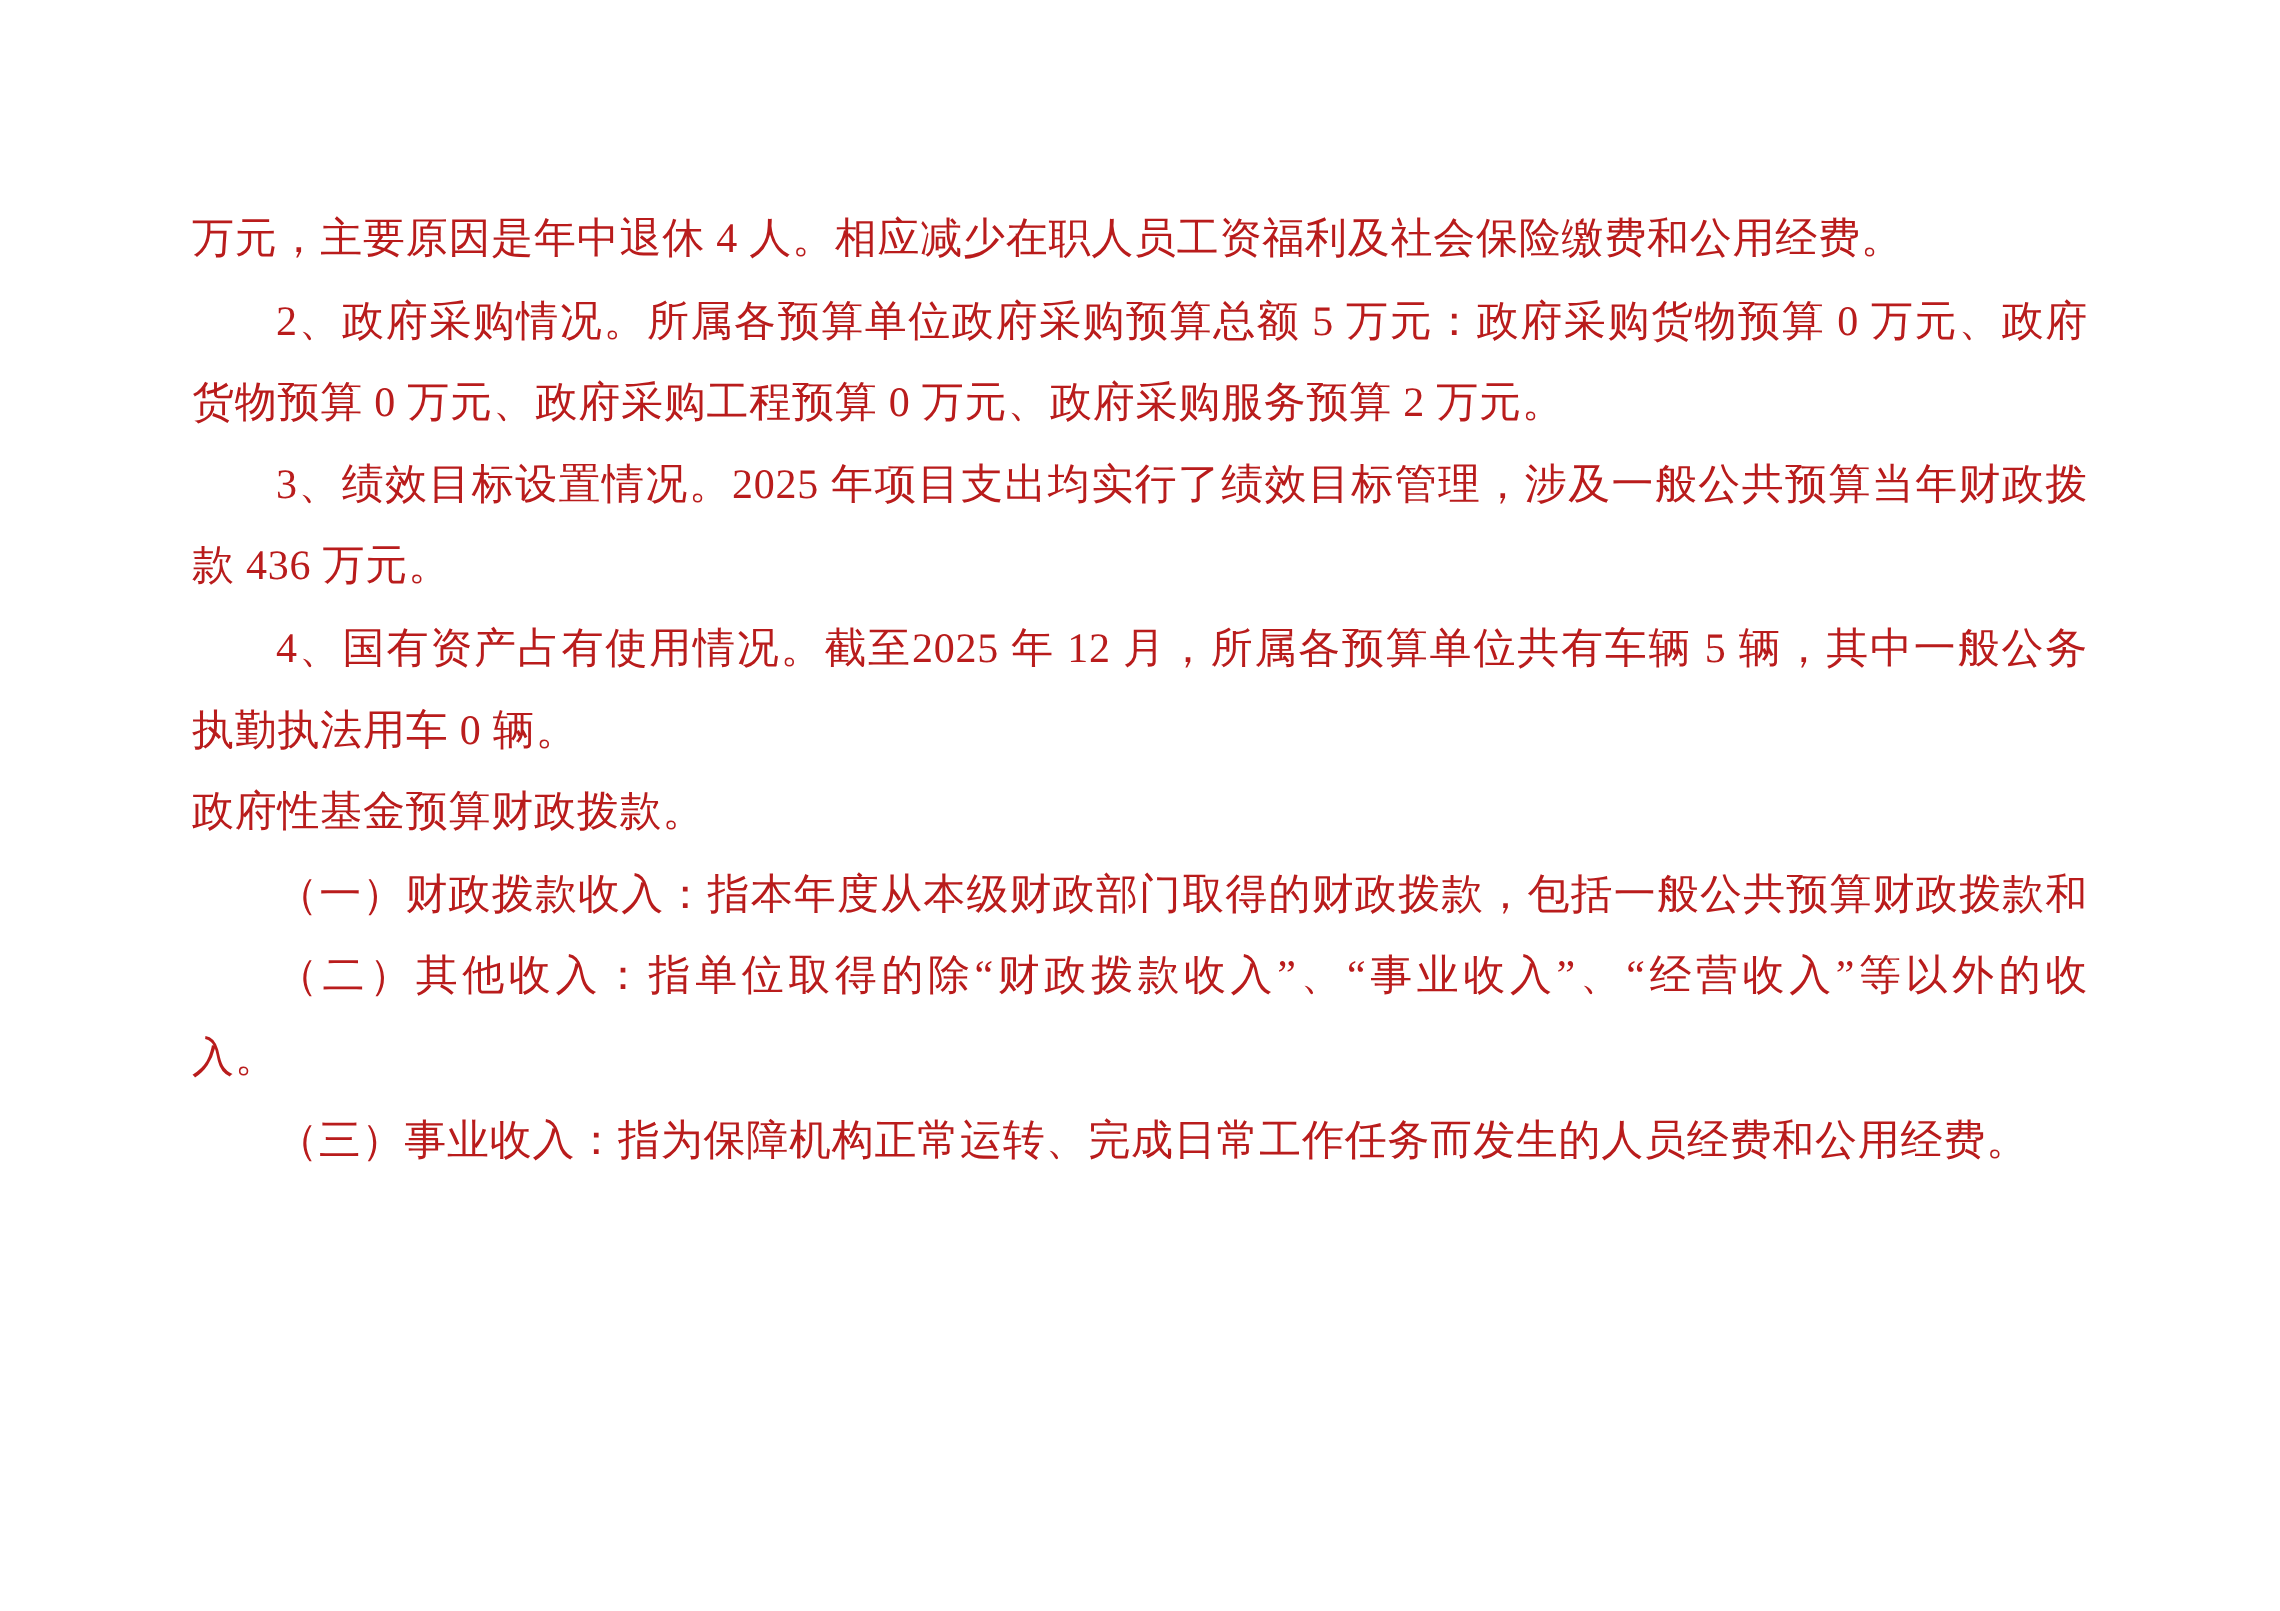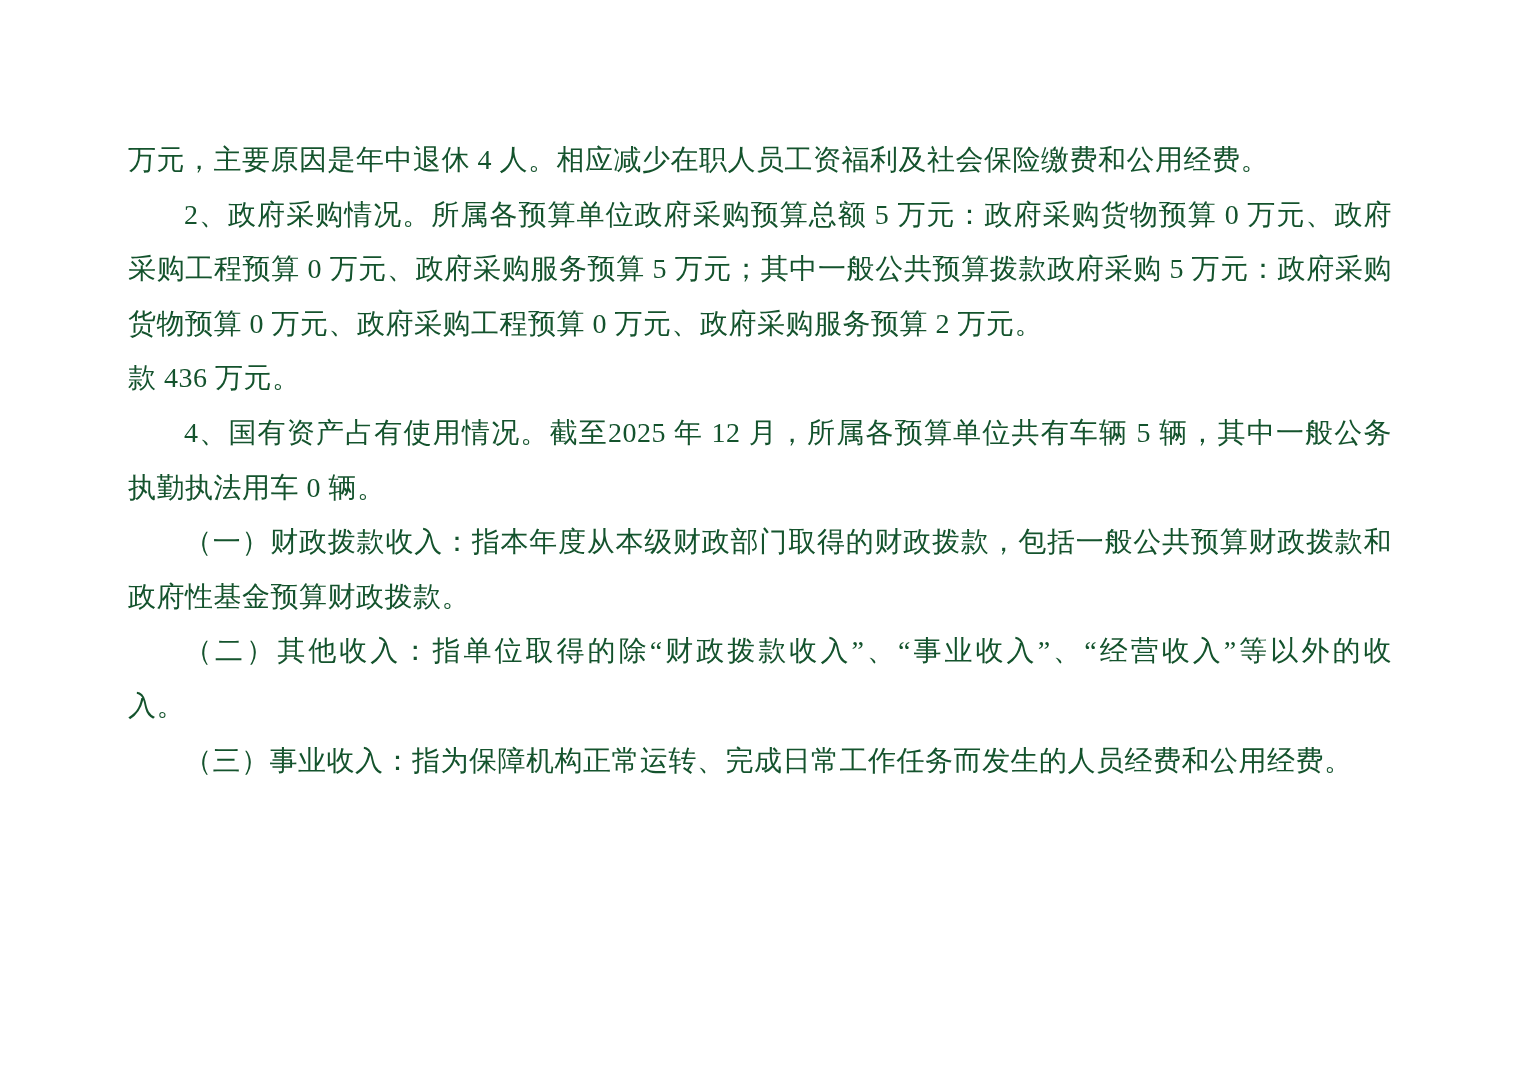--- a/index.html
+++ b/index.html
@@ -19,21 +19,21 @@
     left: 128px;
     top: 133px;
     width: 1264px;
     color: #000000;
   }
   .line {
     font-family: "Liberation Serif", "DejaVu Serif", serif;
     font-size: 28px;
     line-height: 54.6px;
     height: 54.6px;
-    color: #14532d;
+    color: #b91c1c;
     text-align: left;
     letter-spacing: 0.5px;
   }
   .line.full {
     text-align: justify;
     text-align-last: justify;
   }
   .line.indent {
     padding-left: 56px;
   }
@@ -43,24 +43,24 @@
     letter-spacing: 1px;
   }
 </style>
 </head>
 <body>
 
 <div class="page">
   <div class="content">
     <div class="line">万元，主要原因是年中退休 4 人。相应减少在职人员工资福利及社会保险缴费和公用经费。</div>
     <div class="line indent full">2、政府采购情况。所属各预算单位政府采购预算总额 5 万元：政府采购货物预算 0 万元、政府</div>
-    <div class="line full">采购工程预算 0 万元、政府采购服务预算 5 万元；其中一般公共预算拨款政府采购 5 万元：政府采购</div>
     <div class="line">货物预算 0 万元、政府采购工程预算 0 万元、政府采购服务预算 2 万元。</div>
+    <div class="line indent full">3、绩效目标设置情况。2025 年项目支出均实行了绩效目标管理，涉及一般公共预算当年财政拨</div>
     <div class="line">款 436 万元。</div>
     <div class="line indent full">4、国有资产占有使用情况。截至2025 年 12 月，所属各预算单位共有车辆 5 辆，其中一般公务</div>
     <div class="line">执勤执法用车 0 辆。</div>
+    <div class="line">政府性基金预算财政拨款。</div>
     <div class="line indent full">（一）财政拨款收入：指本年度从本级财政部门取得的财政拨款，包括一般公共预算财政拨款和</div>
-    <div class="line">政府性基金预算财政拨款。</div>
     <div class="line indent full">（二）其他收入：指单位取得的除“财政拨款收入”、“事业收入”、“经营收入”等以外的收</div>
     <div class="line">入。</div>
     <div class="line indent">（三）事业收入：指为保障机构正常运转、完成日常工作任务而发生的人员经费和公用经费。</div>
   </div>
 </div>
 
 </body></html>

